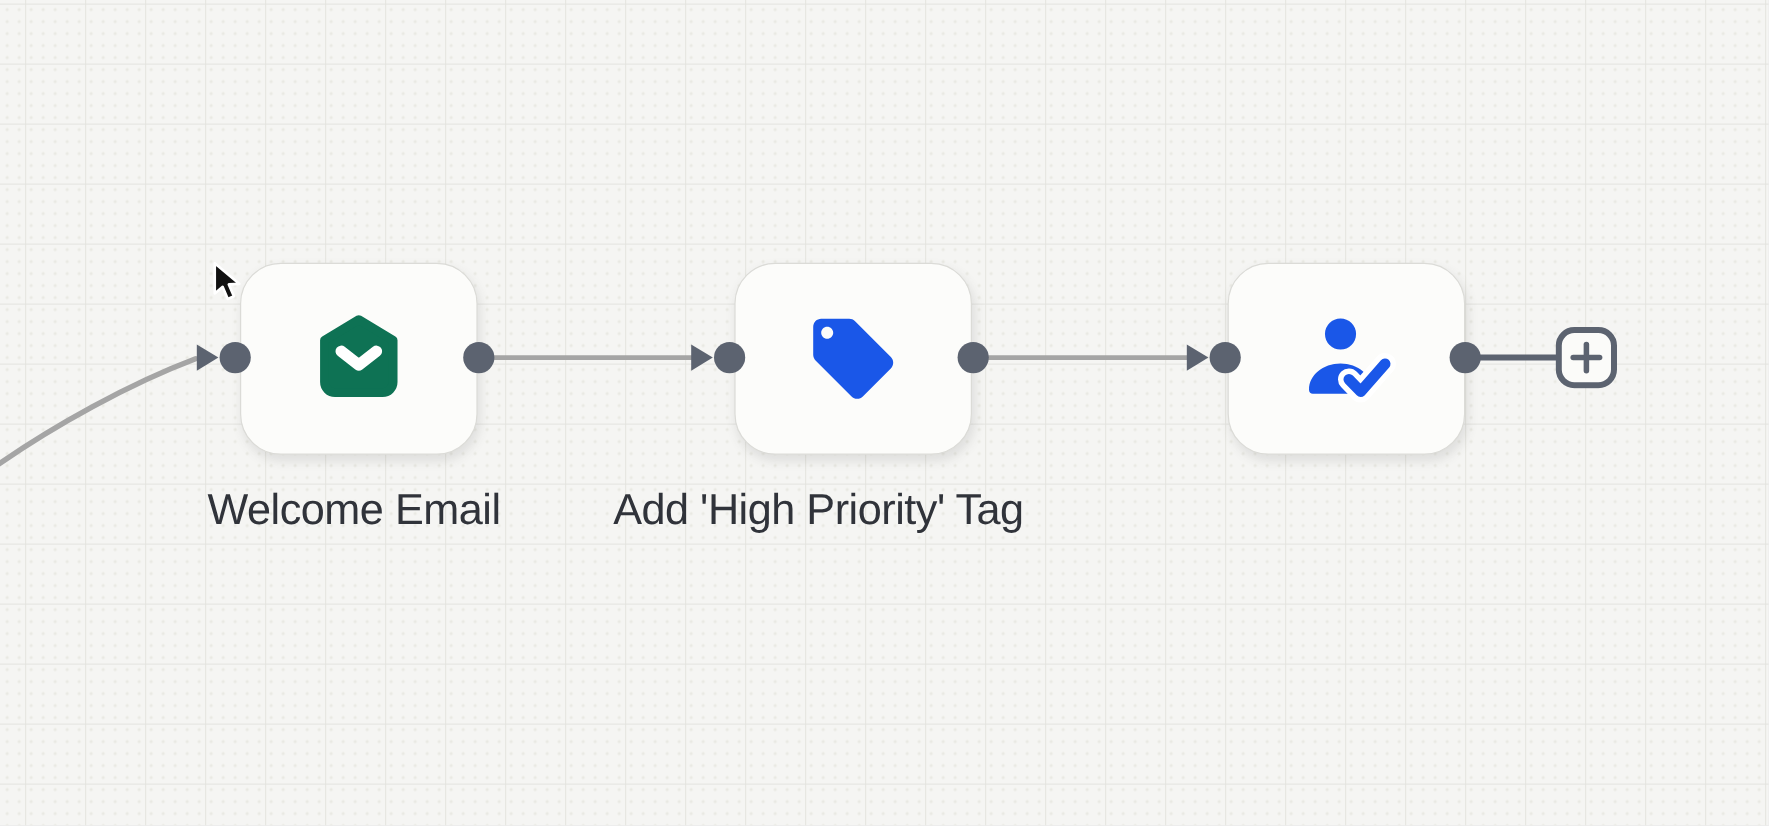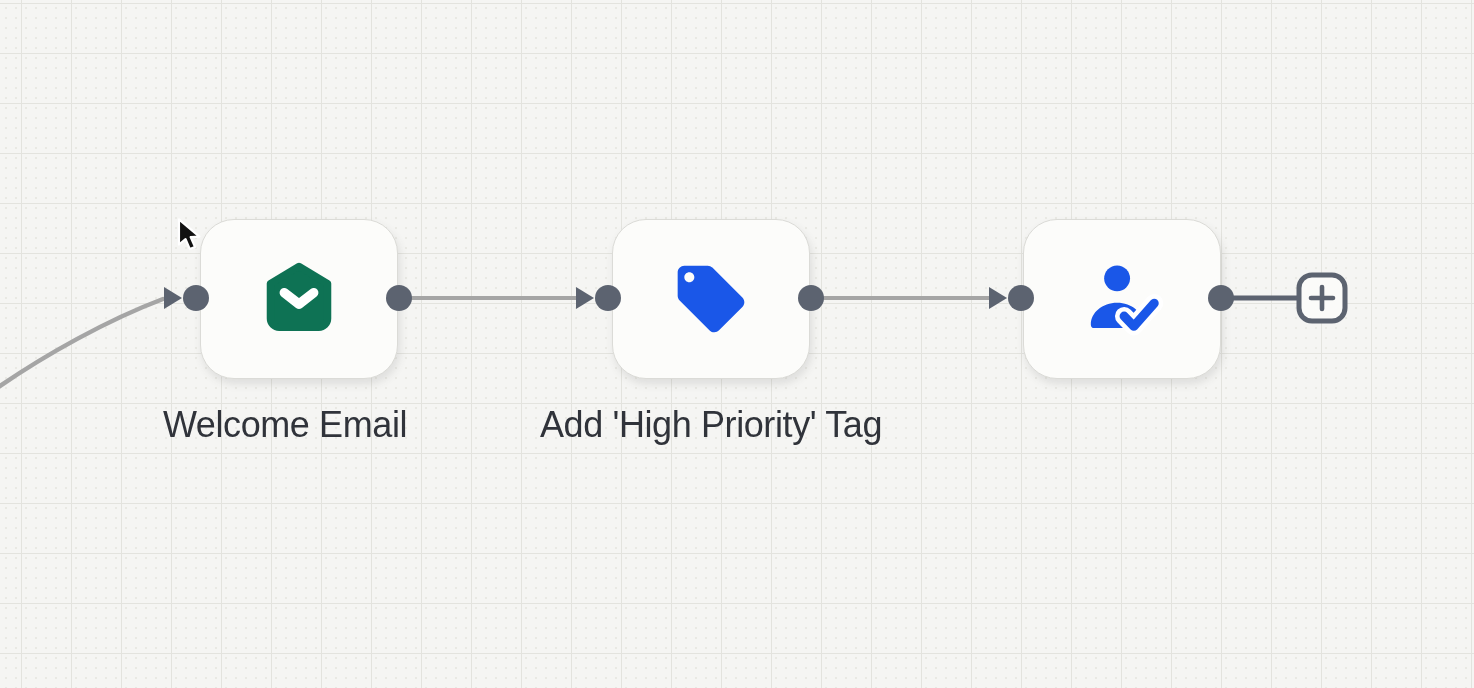--- a/index.html
+++ b/index.html
@@ -70,28 +70,28 @@
     <circle cx="1221" cy="298" r="13" fill="#5c6370"></circle>
   </svg>
 
   <div class="node" style="left:200px;">
     <svg width="88" height="88" viewBox="0 0 24 24">
       <path d="M12 3.1 L19.8 7.8 V17.3 a2.4 2.4 0 0 1 -2.4 2.4 H6.6 a2.4 2.4 0 0 1 -2.4 -2.4 V7.8 Z" stroke-width="2" stroke-linejoin="round" fill="#0e7254"></path>
       <path d="M12 3.1 L19.8 7.8 V17.3 a2.4 2.4 0 0 1 -2.4 2.4 H6.6 a2.4 2.4 0 0 1 -2.4 -2.4 V7.8 Z" fill="none" stroke-width="2" stroke-linejoin="round" stroke="#0e7254"></path>
       <path d="M8 10.3 L12 13.4 L16 10.3" fill="none" stroke-width="2.6" stroke-linecap="round" stroke-linejoin="round" stroke="#ffffff"></path>
     </svg>
   </div>
-  <div class="node-label" style="left:285px;">Welcome Email</div>
+  <div class="node-label" style="left:295px;">Welcome Email</div>
 
   <div class="node" style="left:612px;">
     <svg width="80" height="80" viewBox="0 0 24 24">
       <path fill-rule="evenodd" d="M21.41 11.58l-9-9C12.05 2.22 11.55 2 11 2H4c-1.1 0-2 .9-2 2v7c0 .55.22 1.05.59 1.42l9 9c.36.36.86.58 1.41.58.55 0 1.05-.22 1.41-.59l7-7c.37-.36.59-.86.59-1.41 0-.55-.23-1.06-.59-1.42zM5.5 7C4.67 7 4 6.33 4 5.5S4.67 4 5.5 4 7 4.67 7 5.5 6.33 7 5.5 7z" fill="#1a57e8"></path>
     </svg>
   </div>
-  <div class="node-label" style="left:711px;">Add 'High Priority' Tag</div>
+  <div class="node-label" style="left:682px;">Add 'High Priority' Tag</div>
 
   <div class="node" style="left:1023px;">
     <svg width="84" height="84" viewBox="0 0 24 24">
       <circle cx="10.6" cy="6.1" r="3.7" fill="#1a57e8"></circle>
       <path d="M10.6 13.1 c-4.2 0-7.5 2.8-7.5 6.2 v0.1 c0 .5.4.9.9.9 h13.2 c.5 0 .9-.4.9-.9 v-.1 c0-3.4-3.3-6.2-7.5-6.2 z" fill="#1a57e8"></path>
       <path d="M12.6 16.9 L15.4 19.8 L21.2 13.2" fill="none" stroke-width="5.2" stroke-linecap="round" stroke-linejoin="round" stroke="#ffffff"></path>
       <path d="M12.6 16.9 L15.4 19.8 L21.2 13.2" fill="none" stroke-width="2.6" stroke-linecap="round" stroke-linejoin="round" stroke="#1a57e8"></path>
     </svg>
   </div>
 

